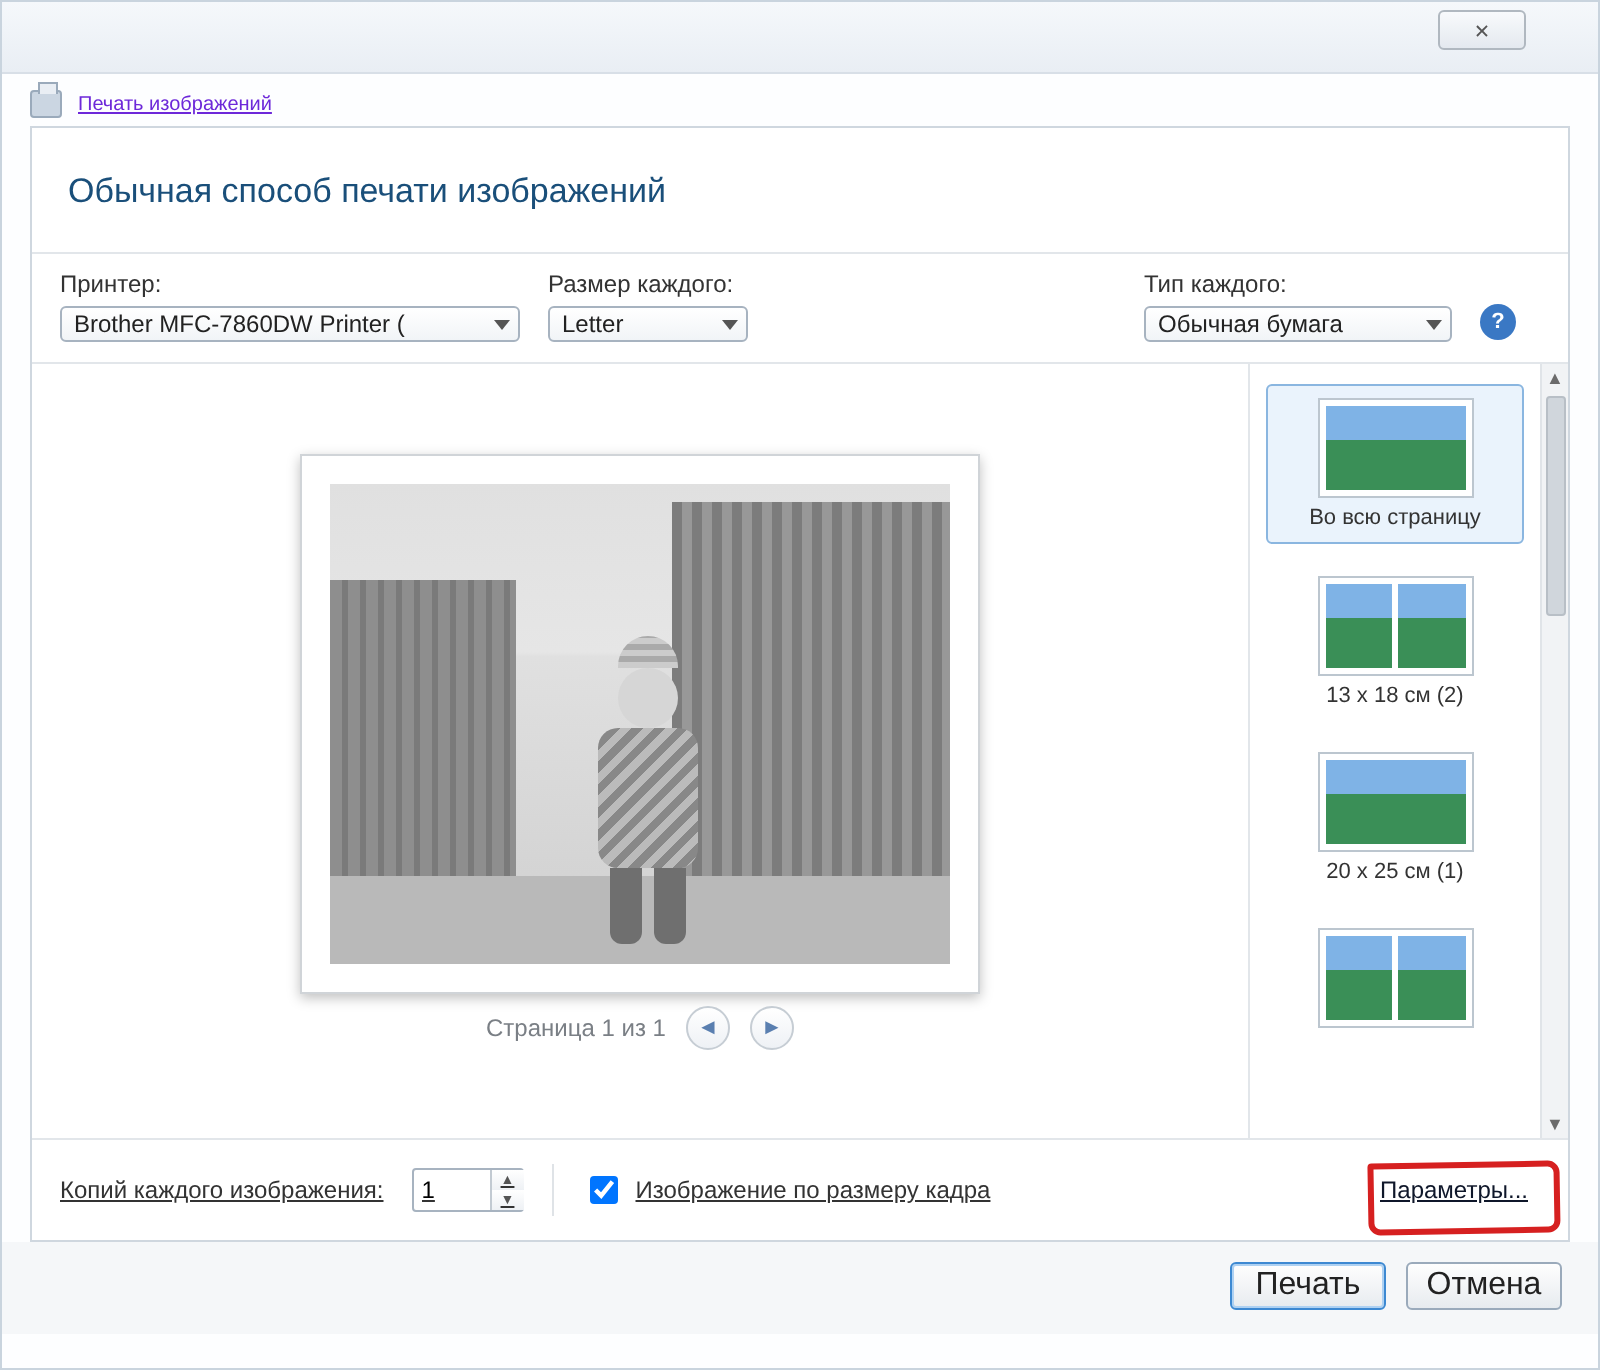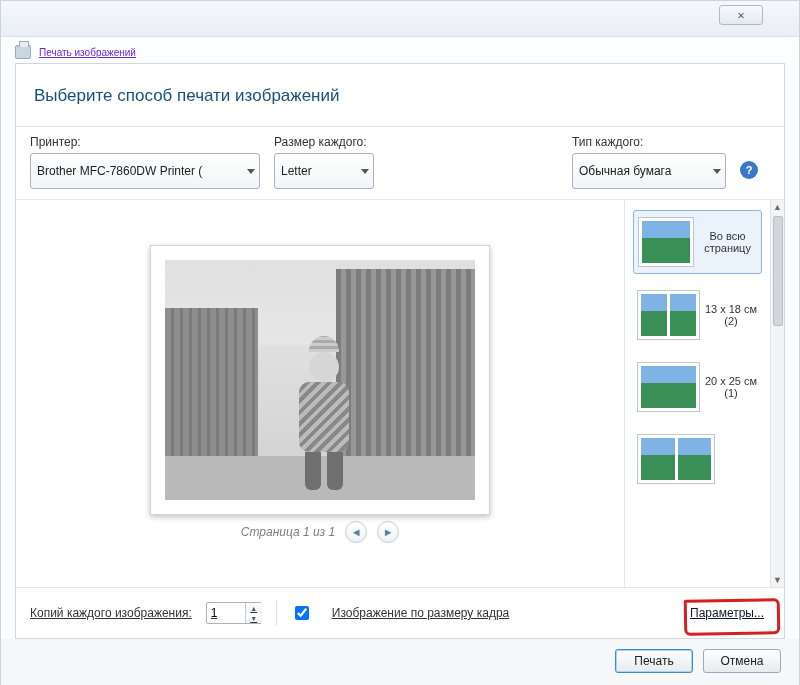--- a/index.html
+++ b/index.html
@@ -71,21 +71,21 @@
     gap: 14px;
     padding: 8px 14px 10px 14px;
     align-items: start;
     border-bottom: 1px solid #e2e6ea;
     position: relative;
   }
   .opt-label {
     font-size: 12px; color: #333; margin-bottom: 4px;
   }
   .combo {
-    height: 36px;
+    height: 18px;
     display: flex; align-items: center;
     border: 1px solid #a7b3c0;
     border-radius: 3px;
     background: linear-gradient(#ffffff,#f1f4f7);
     padding: 0 4px 0 6px;
     font-size: 12px;
     color: #222;
     position: relative;
   }
   .combo .caret {
@@ -108,21 +108,20 @@
     border-bottom: 1px solid #e2e6ea;
     height: 388px;
   }
   .preview-area {
     flex: 1;
     display: flex; flex-direction: column;
     align-items: center;
     justify-content: center;
     gap: 6px;
     padding: 16px;
-    font-style: italic;
   }
   .page-preview {
     width: 340px; height: 270px;
     background: #fff;
     box-shadow: 0 2px 6px rgba(0,0,0,0.25);
     border: 1px solid #d0d4d8;
     padding: 14px;
     display:flex;align-items:center;justify-content:center;
   }
   .photo {
@@ -160,21 +159,21 @@
   }
   .layouts {
     width: 160px;
     border-left: 1px solid #e2e6ea;
     padding: 10px 8px;
     overflow:hidden;
     display:flex;flex-direction:column;gap:10px;
     position:relative;
   }
   .layout-item{
-    display:flex;flex-direction:row;align-items:center;gap:4px;
+    display:flex;flex-direction:column;align-items:center;gap:4px;
     padding:6px 4px;border-radius:3px;
   }
   .layout-item.selected{
     background:#eaf3fc;border:1px solid #8ab6e0;
   }
   .thumb{
     width:78px;height:50px;border:1px solid #bcc6cf;background:#fff;
     display:flex;align-items:center;justify-content:center;gap:3px;
     padding:3px;
   }
@@ -200,21 +199,21 @@
   .spinner{
     width:56px;height:22px;border:1px solid #a7b3c0;border-radius:2px;
     display:flex;align-items:center;background:#fff;
   }
   .spinner input{
     border:none;width:38px;padding:0 4px;font-size:12px;outline:none;background:transparent;
   }
   .spin-btns{display:flex;flex-direction:column;border-left:1px solid #c2cad2}
   .spin-btns div{width:16px;height:10px;display:flex;align-items:center;justify-content:center;font-size:7px;color:#555;cursor:pointer;background:linear-gradient(#fff,#eef1f5)}
   .divider-v{width:1px;height:26px;background:#dfe3e7}
-  .fit-check{display:flex;align-items:center;gap:20px}
+  .fit-check{display:flex;align-items:center;gap:6px}
   .fit-check input{width:14px;height:14px}
   .params-link{
     margin-left:auto;margin-right:6px;
     color:#0f172a;text-decoration:underline;cursor:pointer;font-size:12px;
   }
   .red-mark{
     position:absolute;right:4px;bottom:3px;width:96px;height:36px;
     border:3px solid #d62020;border-radius:6px;border-top-left-radius:2px;
     pointer-events:none;
     transform:rotate(-1deg);
@@ -222,21 +221,21 @@
   .buttons-row{
     display:flex;justify-content:flex-end;gap:10px;
     padding:10px 18px 12px 18px;
     background:#f5f7f9;
   }
   .btn{
     min-width:78px;height:24px;
     border:1px solid #9aaabb;border-radius:3px;
     background:linear-gradient(#fefefe,#e7ebef);
     display:flex;align-items:center;justify-content:center;
-    font-size:12px;color:#222;cursor:pointer;
+    font-size:16px;color:#222;cursor:pointer;
   }
   .btn.default{
     border:1px solid #3d89d2;
     box-shadow:0 0 0 1px #aed1f2 inset;
   }
 </style>
 </head>
 <body>
 
 <div class="window">
@@ -247,21 +246,21 @@
     </div>
   </div>
 
   <div class="title-row">
     <div class="printer-icon"></div>
     <div class="title-text">Печать изображений</div>
   </div>
 
   <div class="panel">
 
-    <div class="heading">Выберите способ печати изображений</div>
+    <div class="heading">Обычная способ печати изображений</div>
 
     <div class="options-row">
       <div>
         <div class="opt-label">Принтер:</div>
         <div class="combo">
           <span>Brother MFC-7860DW Printer ( </span>
           <span class="caret"></span>
         </div>
       </div>
       <div>

